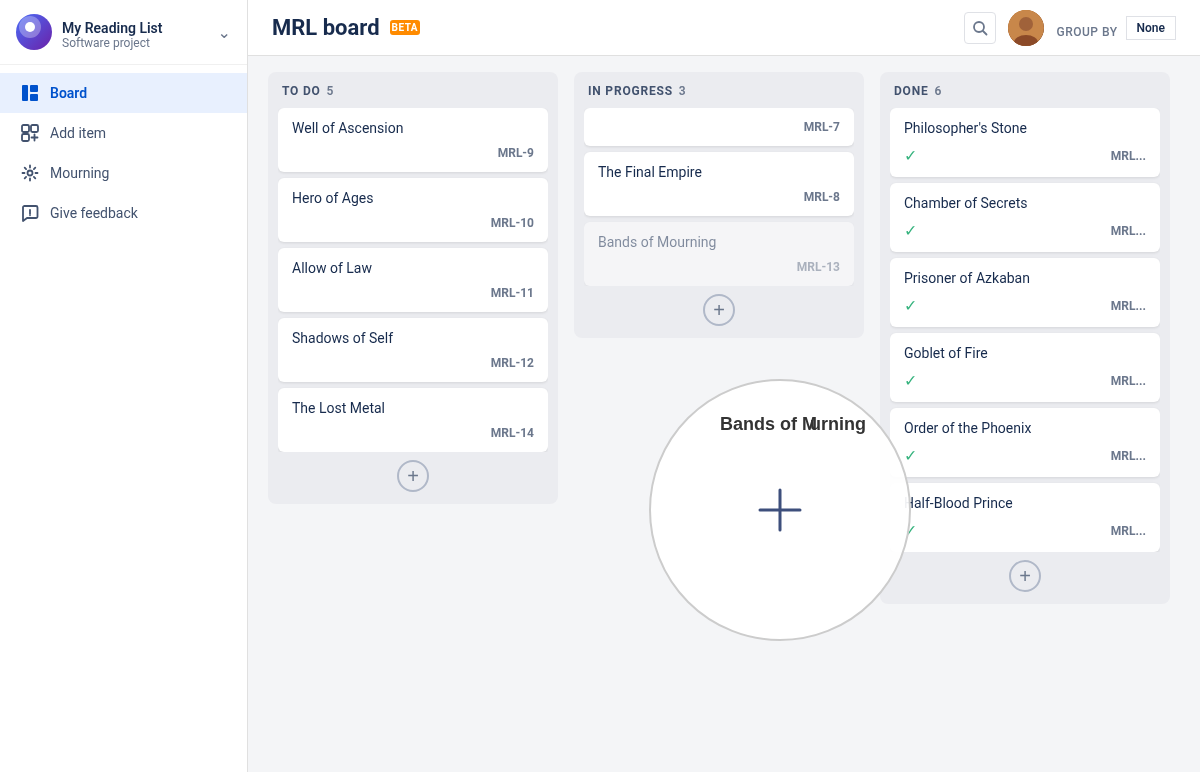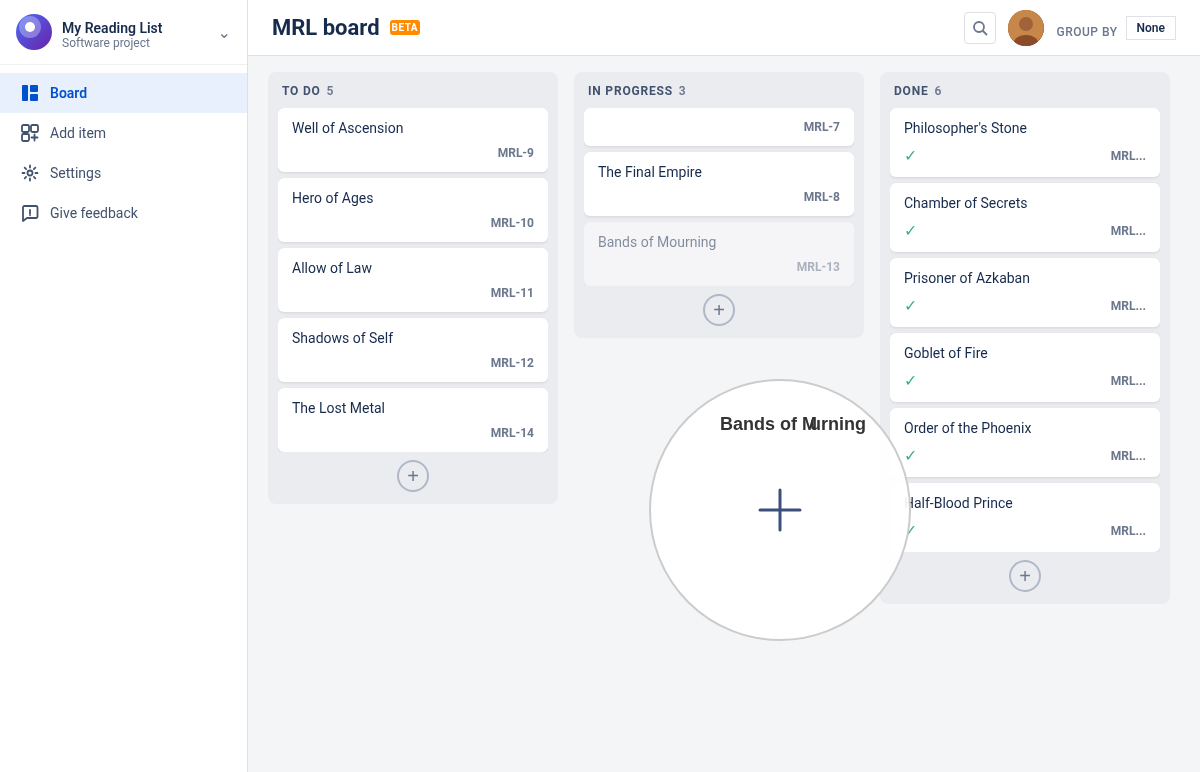--- a/index.html
+++ b/index.html
@@ -323,21 +323,21 @@
       <span>Add item</span>
     </div>
 
     <div class="nav-item">
       <span class="nav-icon">
         <svg width="18" height="18" viewBox="0 0 18 18" fill="none">
           <circle cx="9" cy="9" r="2.5" stroke="#42526e" stroke-width="1.8"></circle>
           <path d="M9 1.5v2M9 14.5v2M1.5 9h2M14.5 9h2M3.7 3.7l1.4 1.4M12.9 12.9l1.4 1.4M3.7 14.3l1.4-1.4M12.9 5.1l1.4-1.4" stroke="#42526e" stroke-width="1.8" stroke-linecap="round"></path>
         </svg>
       </span>
-      <span>Settings</span>
+      <span>Mourning</span>
     </div>
 
     <div class="nav-item">
       <span class="nav-icon">
         <svg width="18" height="18" viewBox="0 0 18 18" fill="none">
           <path d="M3 2h12a1.5 1.5 0 011.5 1.5v9A1.5 1.5 0 0115 14H6l-4 3V3.5A1.5 1.5 0 013 2z" stroke="#42526e" stroke-width="1.8" stroke-linejoin="round"></path>
           <line x1="9" y1="6" x2="9" y2="10" stroke="#42526e" stroke-width="1.8" stroke-linecap="round"></line>
           <circle cx="9" cy="11.5" r="0.8" fill="#42526e"></circle>
         </svg>
       </span>

